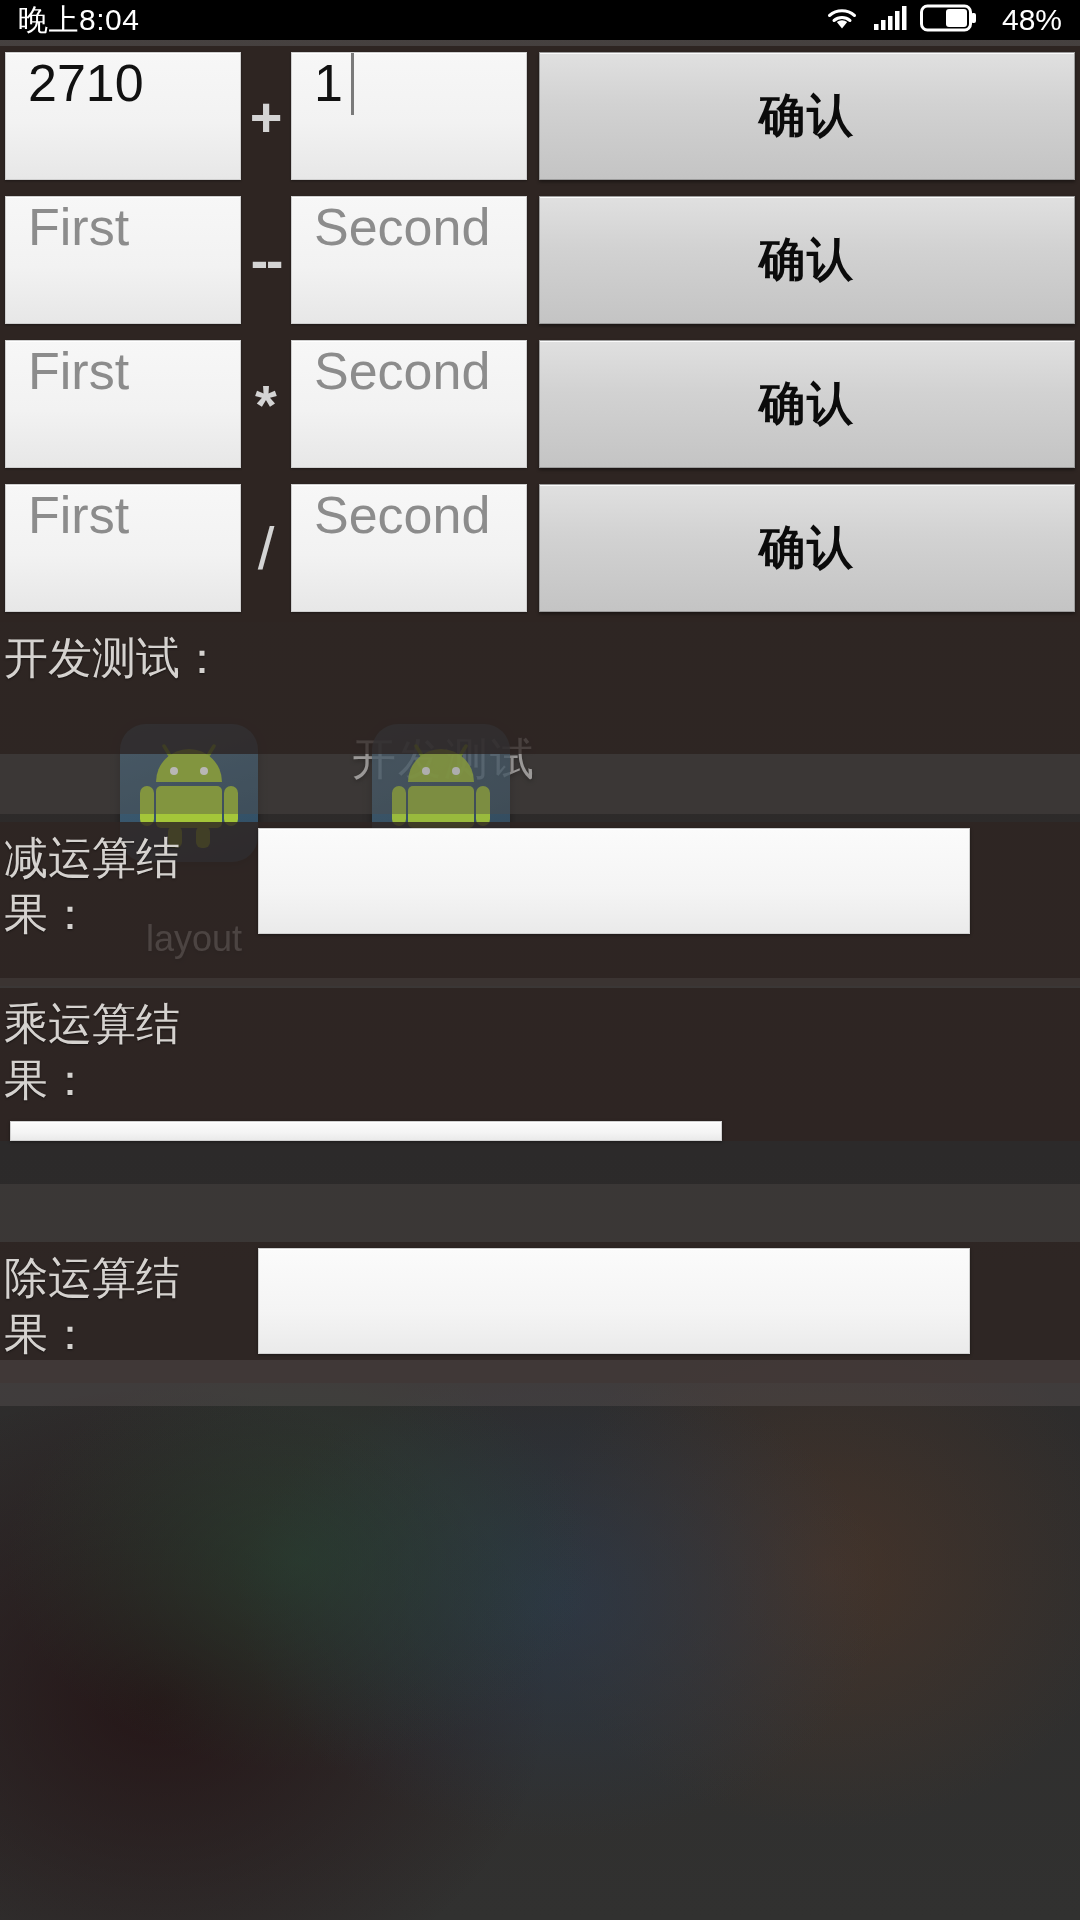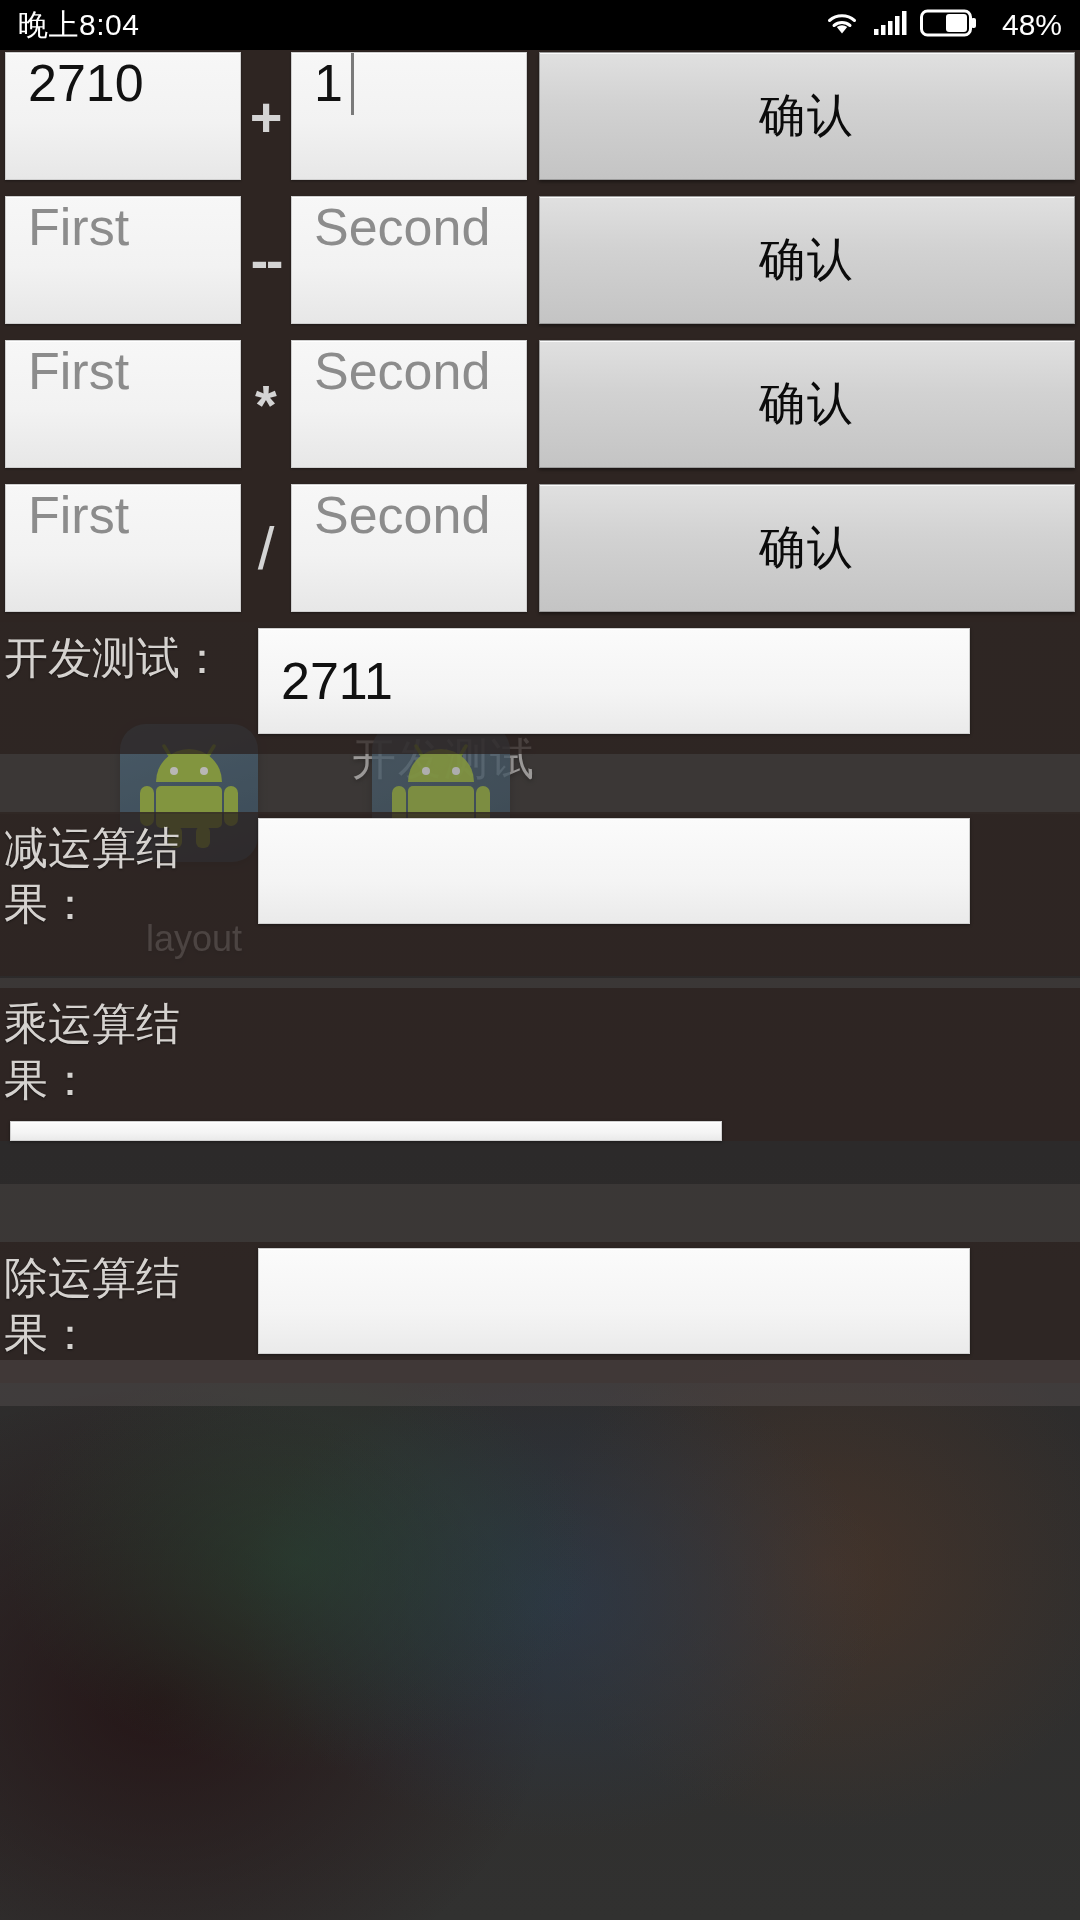--- a/index.html
+++ b/index.html
@@ -66,21 +66,21 @@
     color: rgba(255,255,255,0.88);
     text-shadow: 0 2px 4px rgba(0,0,0,0.6);
     white-space: nowrap;
   }
   .home-icon-label.dim { color: rgba(255,255,255,0.55); }
 
   
   #statusbar {
     position: absolute;
     left: 0; top: 0;
-    width: 1080px; height: 50px;
+    width: 1080px; height: 40px;
     background: #000;
     z-index: 40;
     display: flex;
     align-items: center;
     justify-content: space-between;
     padding: 0 18px;
     box-sizing: border-box;
   }
   #statusbar .clock {
     color: #fff;
@@ -167,20 +167,21 @@
     margin-left: 12px;
     background: linear-gradient(180deg,#e0e0e0 0%, #d2d2d2 40%, #c4c4c4 100%);
     border: 1px solid #9c9c9c;
     box-shadow: inset 0 1px 0 rgba(255,255,255,0.85), 0 2px 3px rgba(0,0,0,0.4);
     display: flex;
     align-items: center;
     justify-content: center;
     font-size: 46px;
     color: #0b0b0b;
     letter-spacing: 2px;
+    font-weight: bold;
   }
 
   
   #results {
     position: absolute;
     left: 0;
     top: 576px;
     width: 1080px;
     height: 784px;
   }
@@ -332,28 +333,25 @@
         </div>
         <div class="btn">确认</div>
       </div>
 
     </div>
 
     <div id="results">
 
       <div class="res-row" style="top:0px; height:132px;">
         <div class="res-label">开发测试：</div>
-        <div class="res-field">
-          <span>2711</span>
-        </div>
       </div>
 
       <div class="res-gap" style="top:132px; height:60px;"></div>
 
-      <div class="res-row" style="top:190px; height:164px;">
+      <div class="res-row" style="top:200px; height:164px;">
         <div class="res-label">减运算结果：</div>
         <div class="res-field">
           <span></span>
         </div>
       </div>
 
       <div class="res-gap" style="top:356px; height:10px;"></div>
 
       <div class="res-row" style="top:366px; height:153px;flex-direction:column;">
         <div class="res-label">乘运算结果：</div>

